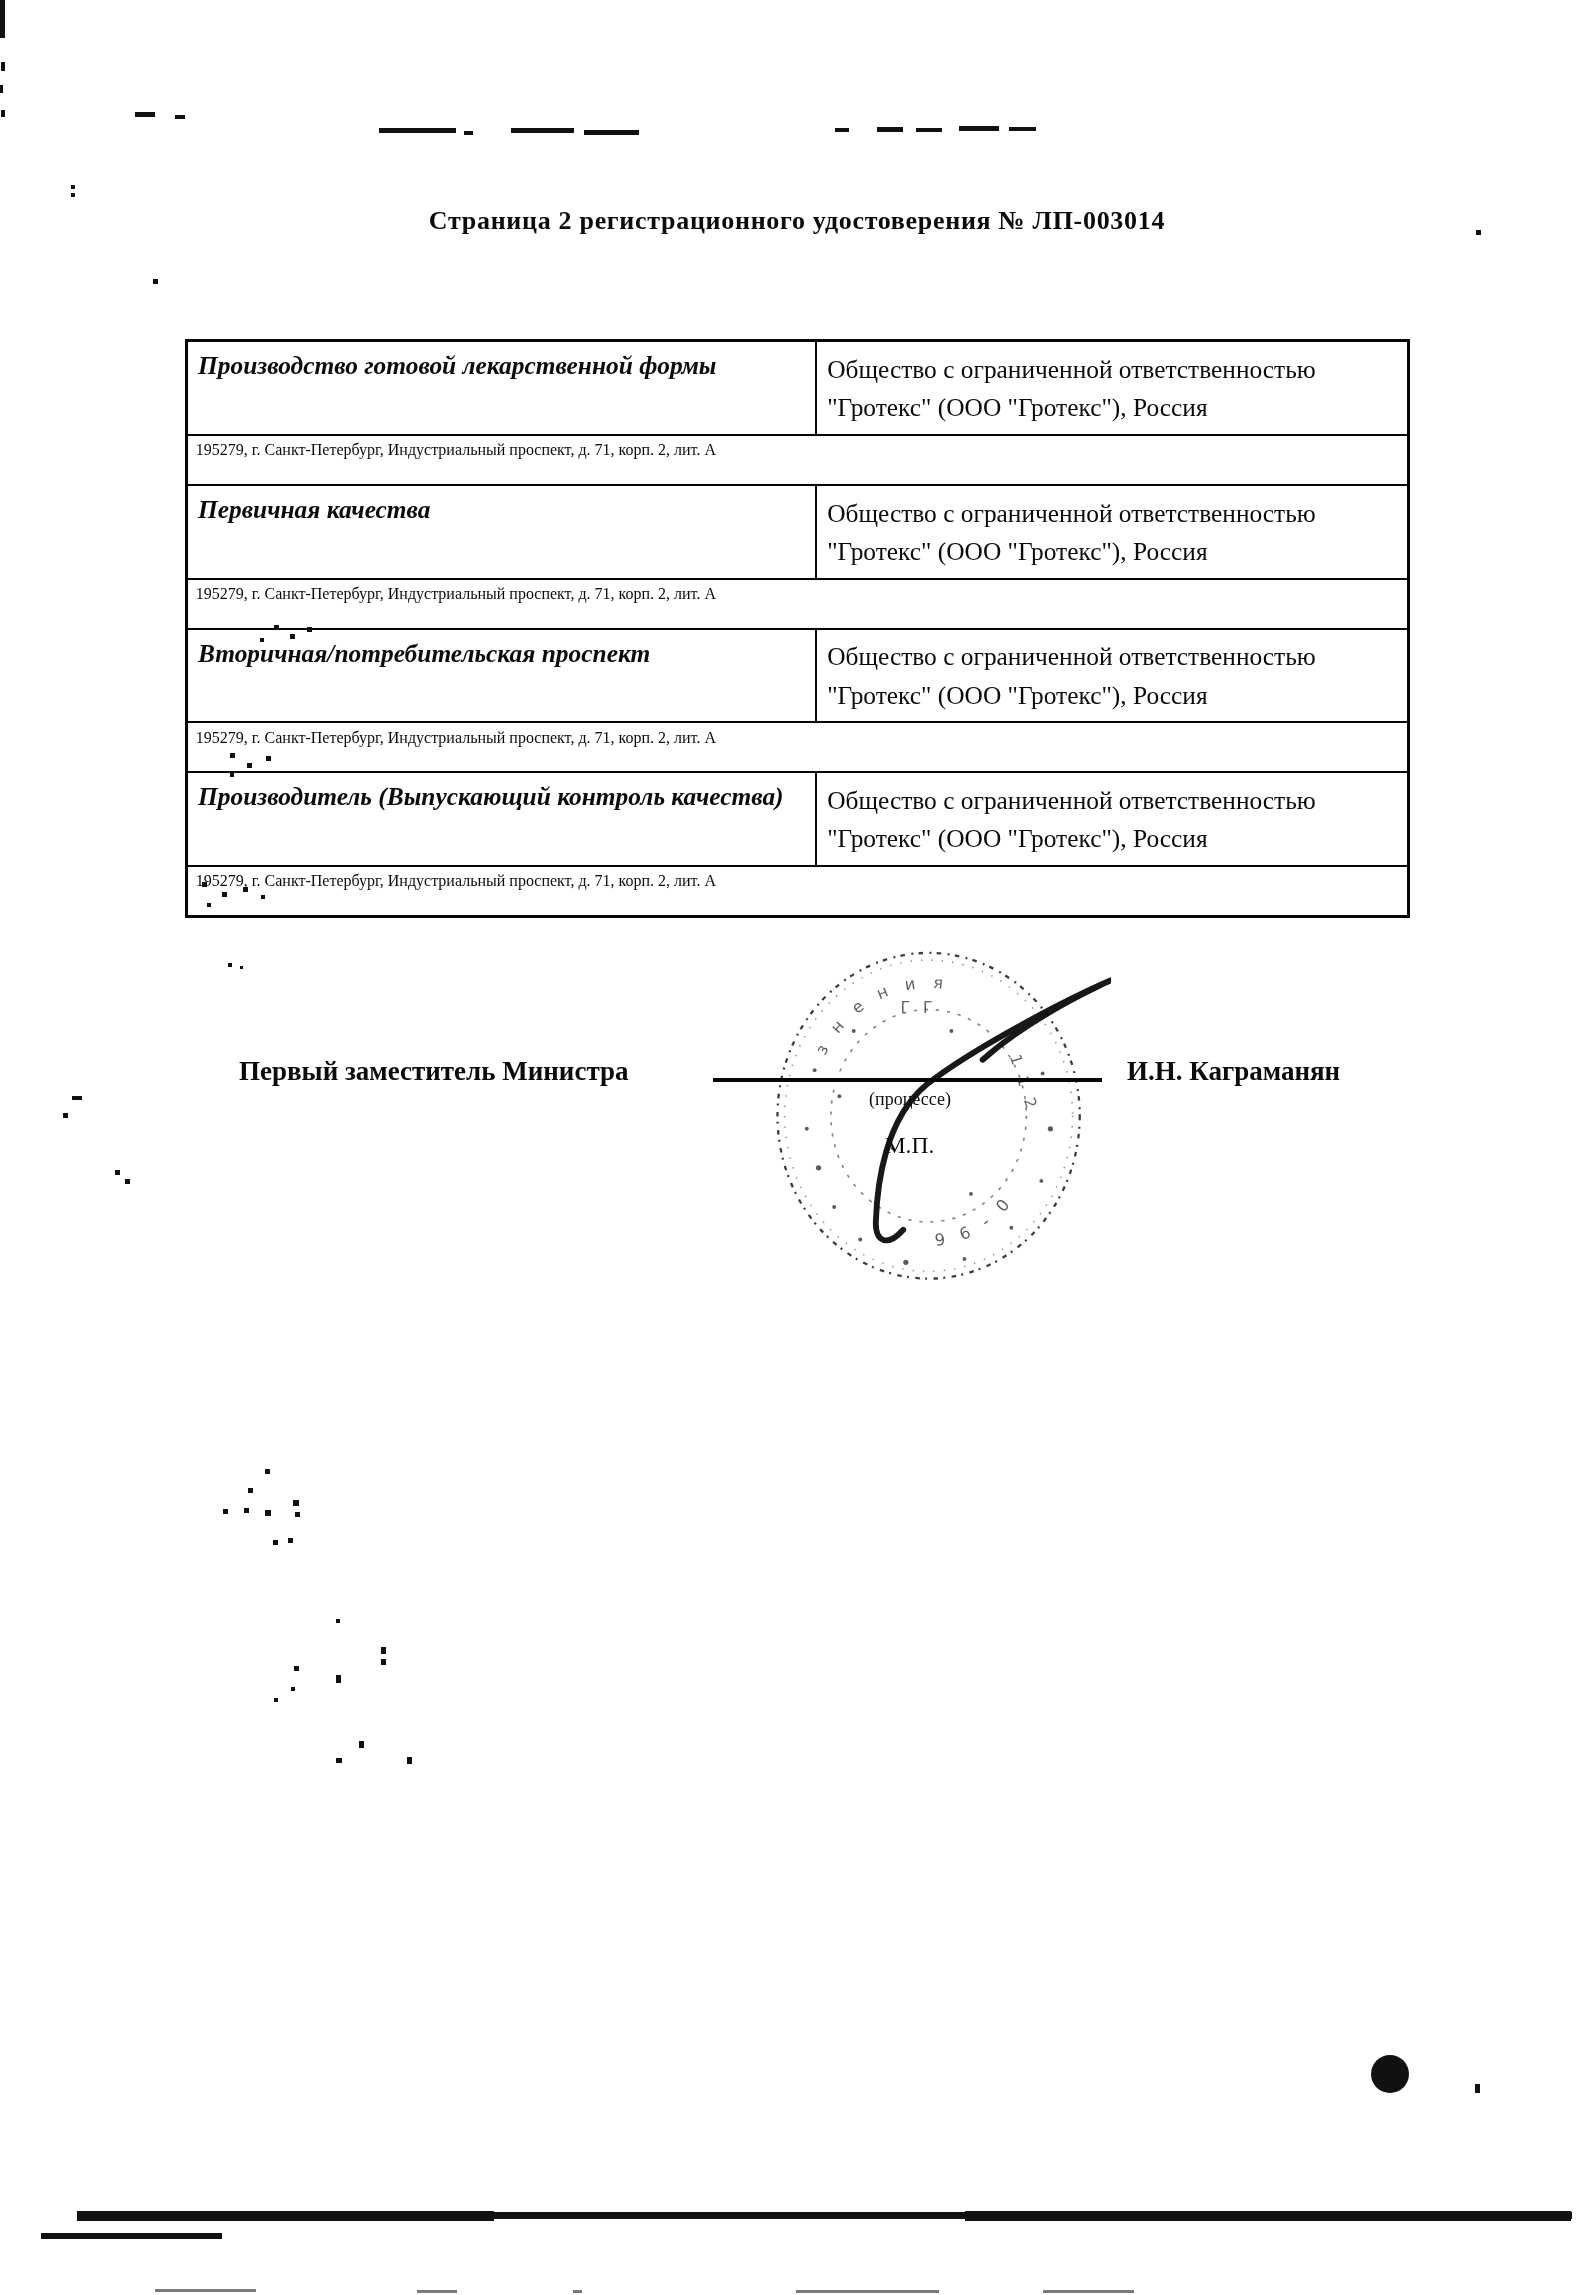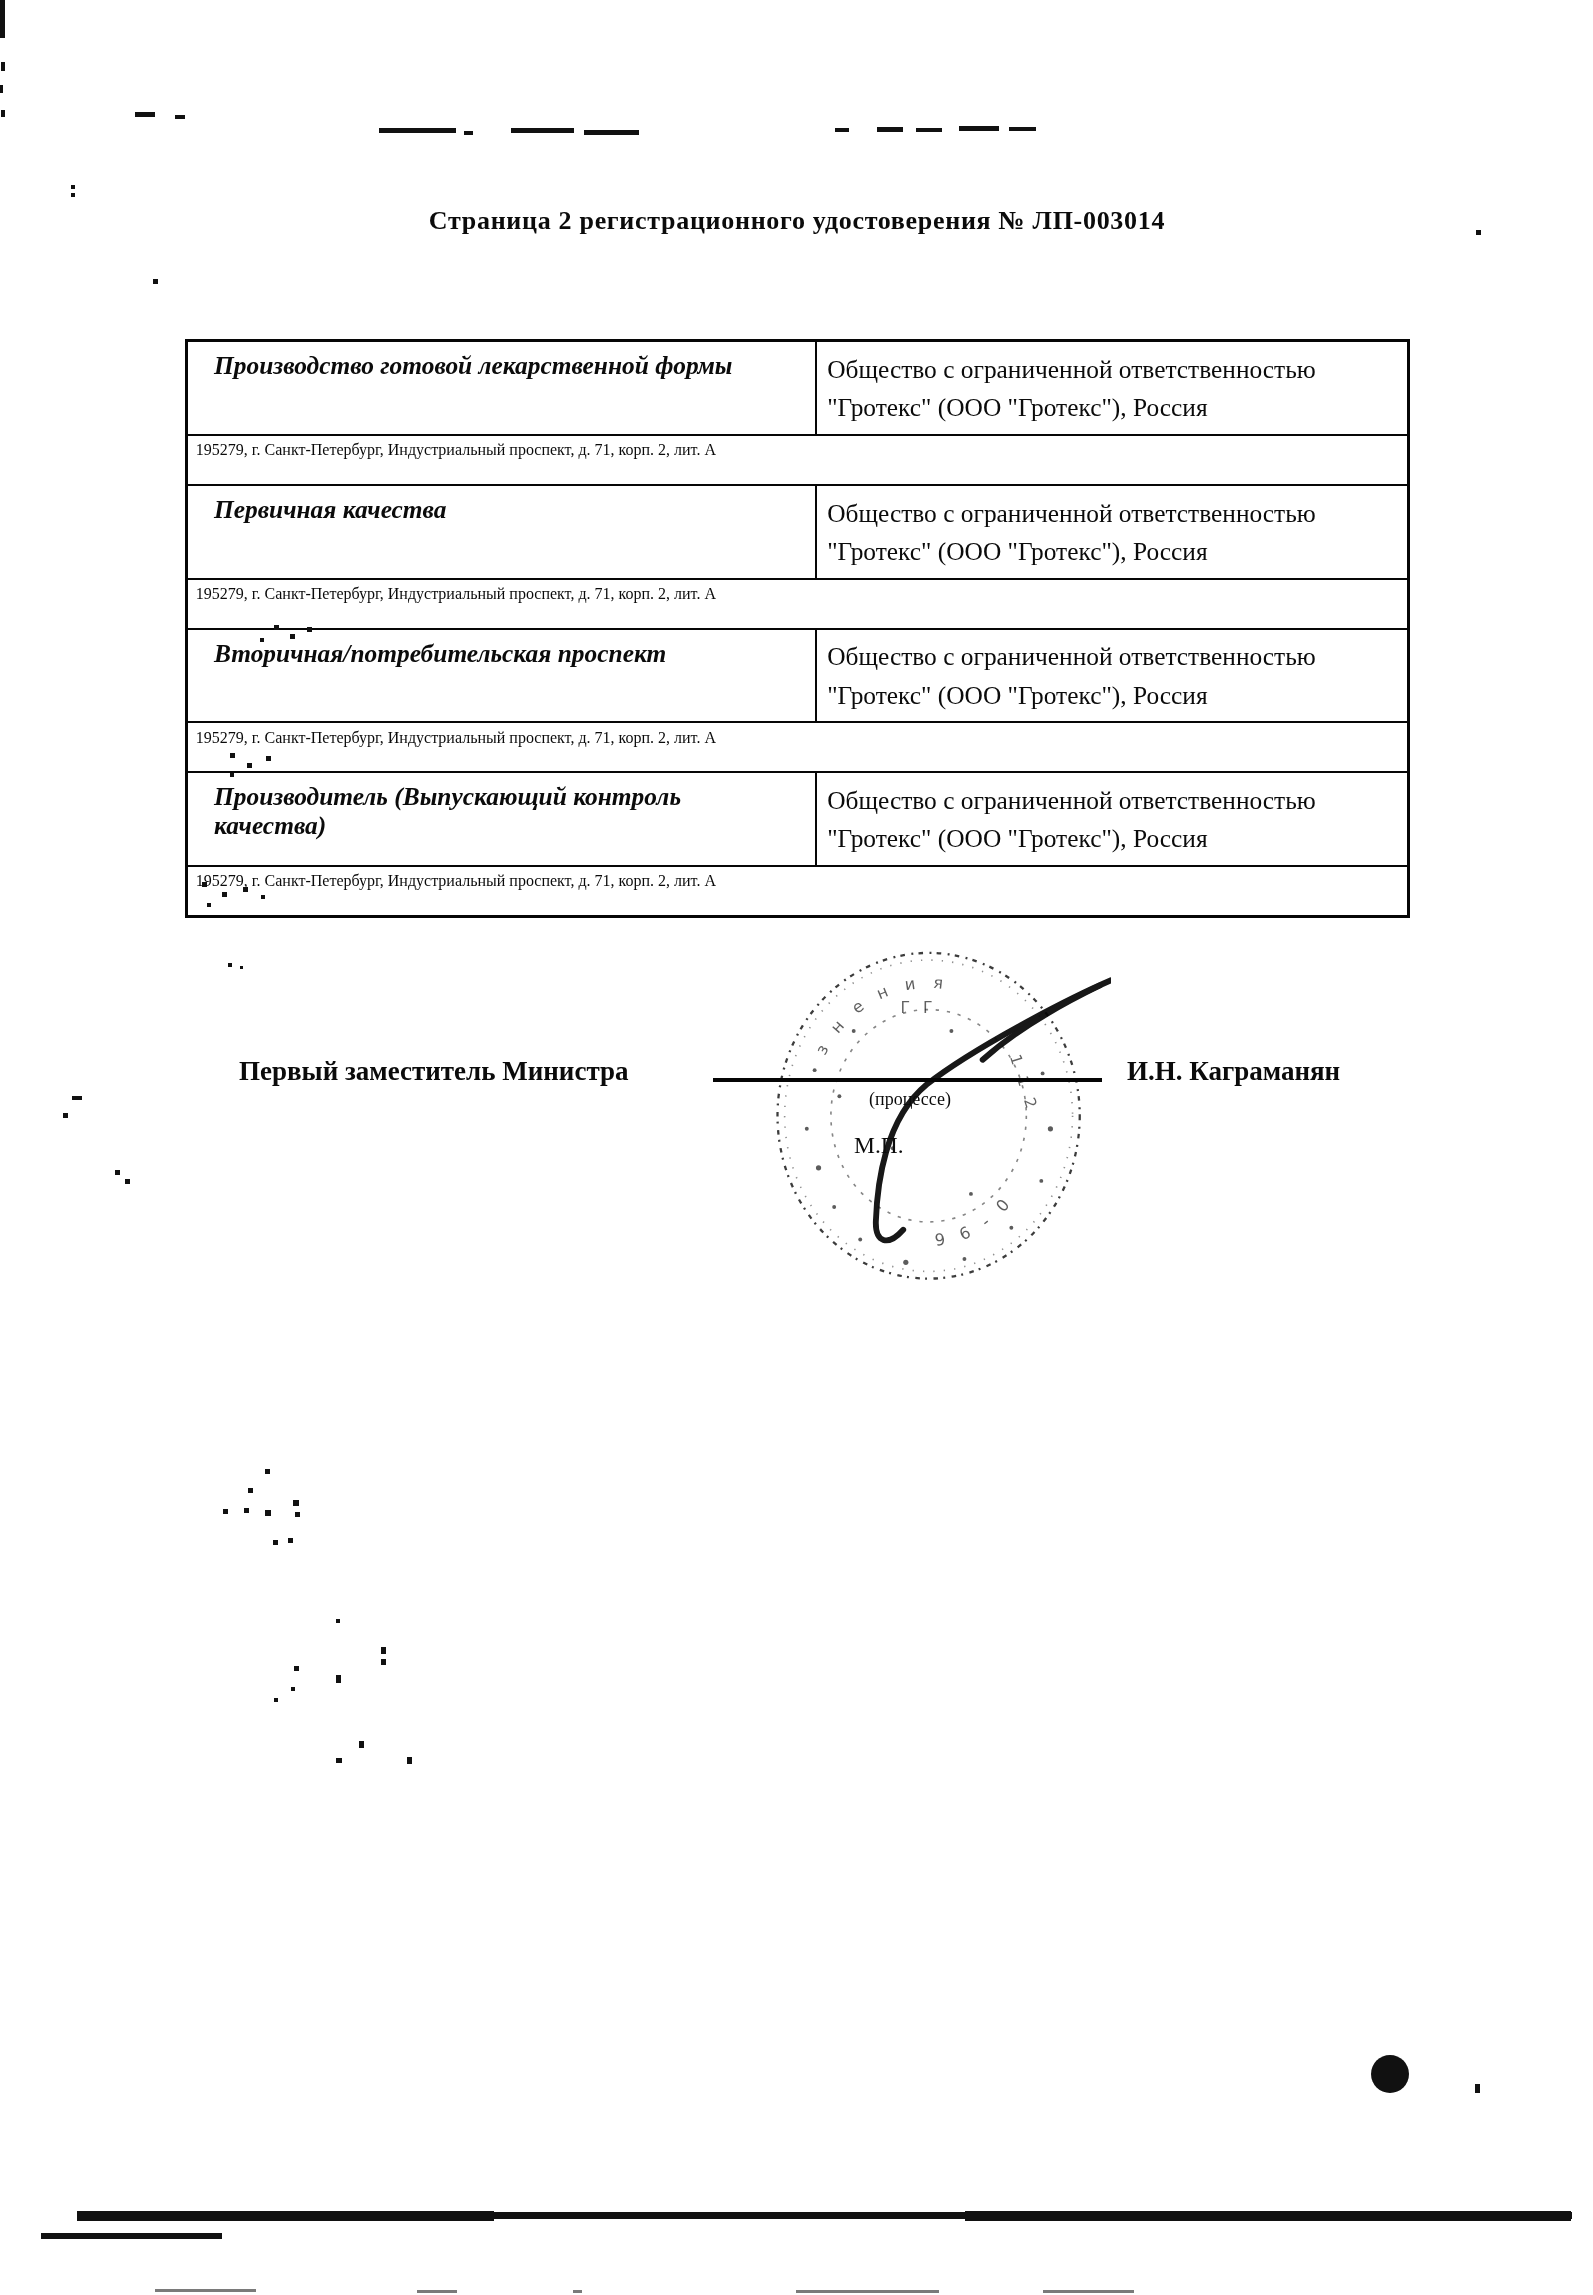--- a/index.html
+++ b/index.html
@@ -11,29 +11,29 @@
   .doc-header {
     position:absolute; top:206px; left:0; width:100%;
     text-align:center; font-size:26px; font-weight:600; letter-spacing:0.7px;
   }
   table.sites {
     position:absolute; left:185px; top:339px; width:1225px;
     border-collapse:collapse; table-layout:fixed; border:3.3px solid #060606;
   }
   table.sites td { border:2.6px solid #060606; vertical-align:top; box-sizing:border-box; }
   td.thead  { font-weight:bold; font-size:26px; line-height:1.55; padding:9px 10.4px 10.4px; height:97px; }
-  td.stage  { width:51.5%; font-style:italic; font-weight:bold; font-size:25.4px; padding:9px 26px; height:83px;font-family:Liberation Serif, serif; }
+  td.stage  { width:51.5%; font-style:italic; font-weight:bold; font-size:25.4px; padding:9px 10px; height:83px;font-family:Liberation Serif, serif; }
   td.company{ font-size:25.4px; line-height:1.5; padding:7.8px 6.5px 7.8px 10.4px; }
   td.addr   { font-size:16px; padding:5.2px 7.8px; height:50px; vertical-align:middle; }
 
   .sig-title { position:absolute; left:239px; top:1056px; font-size:27px; font-weight:bold; z-index:6; }
   .sig-name  { position:absolute; left:1127px; top:1056px; font-size:27px; font-weight:bold; z-index:6; }
   .sig-line  { position:absolute; left:713px; top:1078px; width:389px; height:3.9px; background:#050505; z-index:5; }
   .sig-caption { position:absolute; left:835px; top:1089px; width:150px; text-align:center; font-size:18px; z-index:6; }
-  .sig-mp    { position:absolute; left:854px; top:1132px; width:111px; text-align:left; font-size:23.5px; z-index:6; }
+  .sig-mp    { position:absolute; left:854px; top:1132px; width:111px; text-align:center; font-size:23.5px; z-index:6; }
 
   .stamp-svg { position:absolute; left:756px; top:933px; z-index:4; }
   .stamp-ring-text { font-family:"DejaVu Sans",sans-serif; font-size:25px; letter-spacing:9px; fill:#1f1f1f; opacity:.72; }
   .stamp-frag { font-family:"DejaVu Sans",sans-serif; font-size:24px; letter-spacing:6px; fill:#1f1f1f; opacity:.7; }
 
   .artifact-layer { position:absolute; inset:0; z-index:1; }
   .mark { position:absolute; background:#111; }
 </style>
 </head>
 <body>

